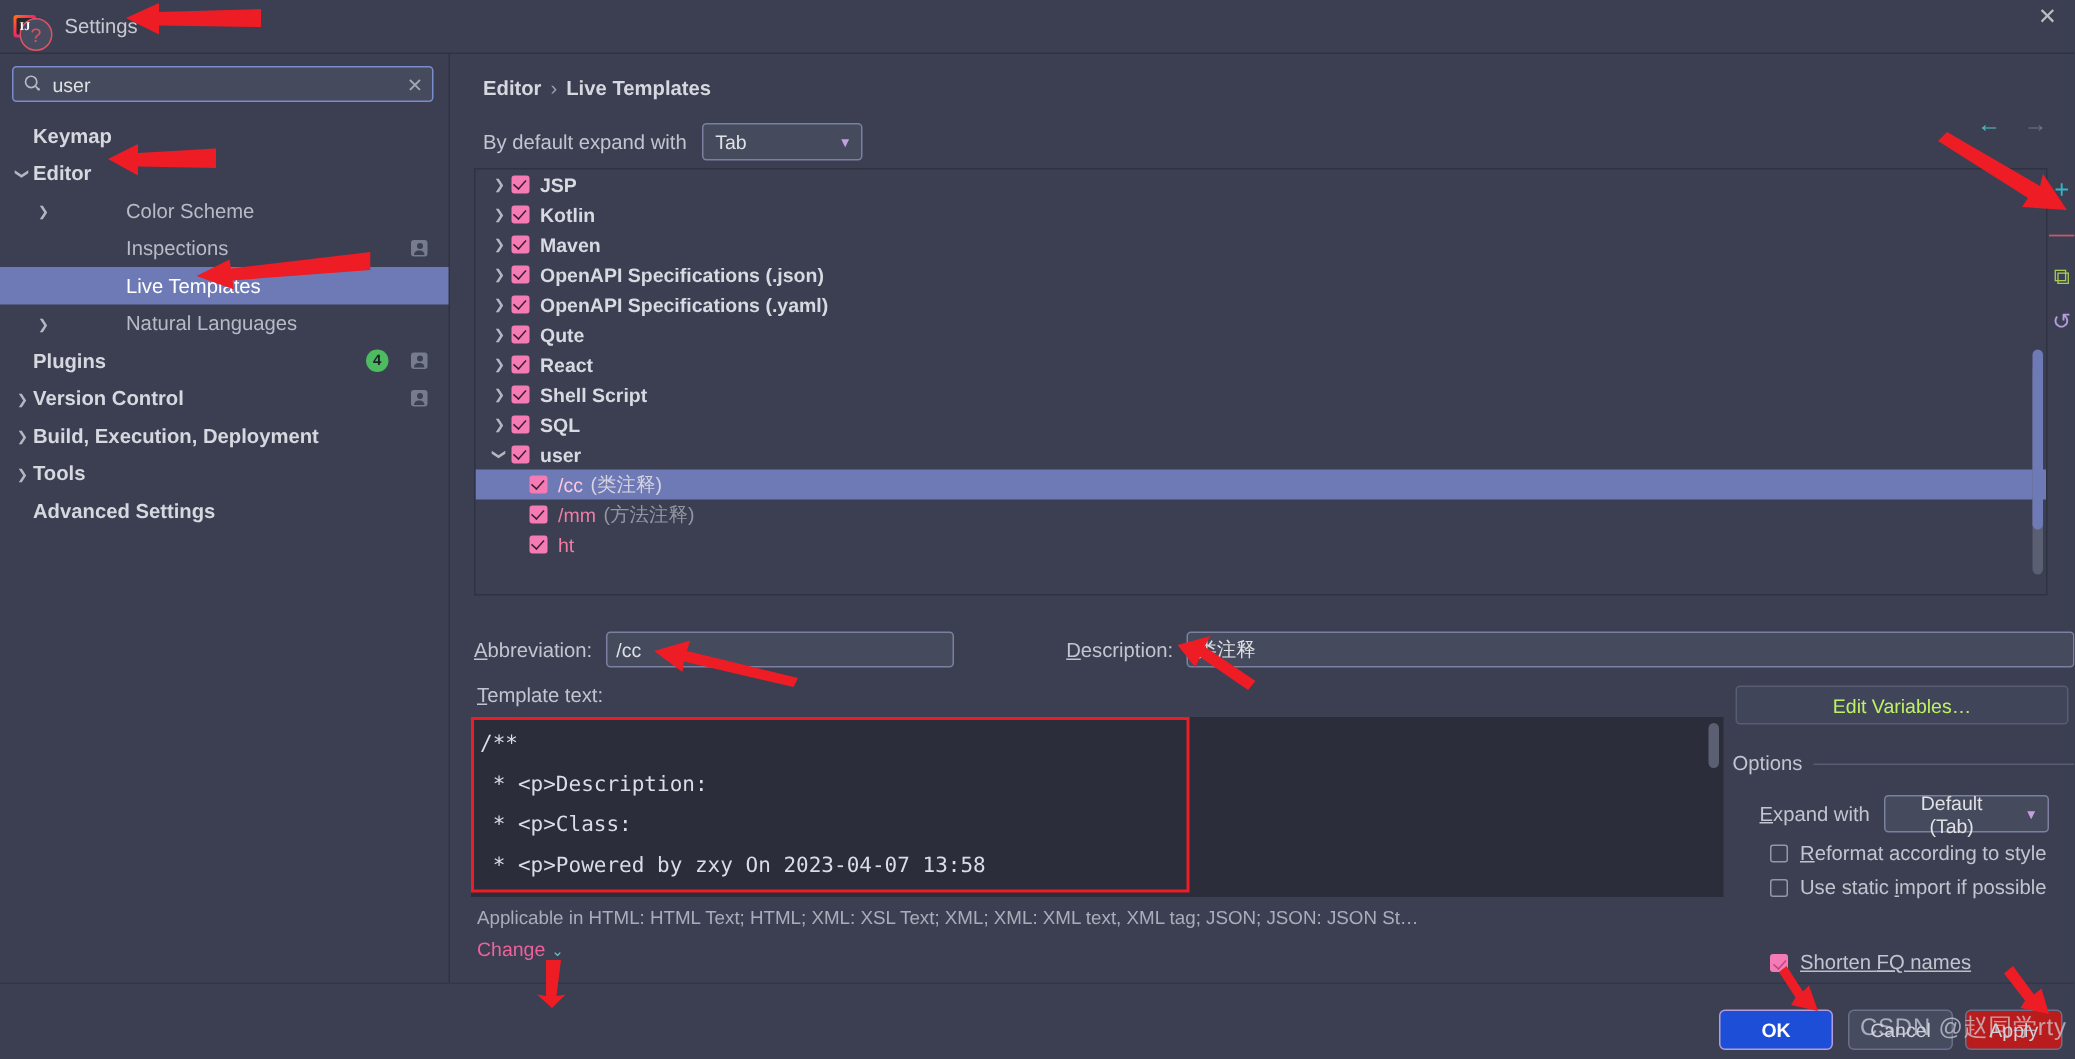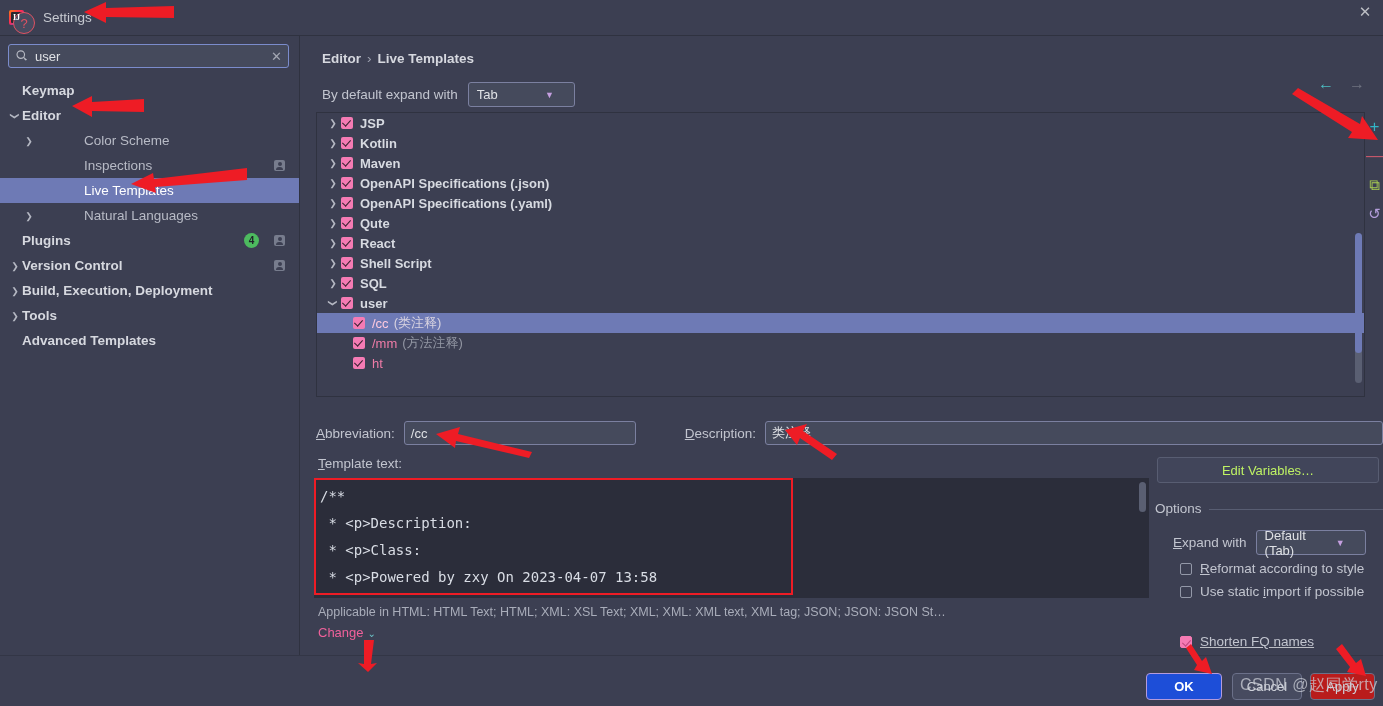--- a/index.html
+++ b/index.html
@@ -101,22 +101,22 @@
   #breadcrumb .sep { font-weight:normal; color:#9ea2b0; margin:0 6px; }
   #nav-arrows { position:absolute; right:18px; top:41px; display:flex; gap:15px; }
   .nav-ar { font-size:16px; line-height:14px; cursor:pointer; }
   #nav-back { color:#4dbfc4; }
   #nav-fwd  { color:#6f7380; }
 
   #expand-row { display:flex; align-items:center; padding:16px 0 0 22px; }
   #expand-row .lab { font-size:13.5px; color:#c2c5cf; margin-right:10px; }
   .combo {
     height:25px; background:#454a5c; border:1px solid #7b80a0; border-radius:3px;
-    display:flex; align-items:center; padding:0 20px 0 8px; cursor:pointer;
-    color:#dfe1e5; font-size:13px; position:relative;
+    display:flex; align-items:center; padding:0 6px 0 8px; cursor:pointer;
+    color:#dfe1e5; font-size:13px; position:relative;text-align:center;
   }
   .combo .caret { margin-left:auto; padding-left:12px; color:#c59fe0; font-size:9px; }
   #expand-combo { width:107px; }
 
   
   #tpl-box {
     position:absolute; left:316px; top:112px; width:1049px; height:285px;
     background:#3c3f52; border:1px solid #2f3240; overflow:hidden;
   }
   #tpl-list { position:absolute; left:0; top:-8px; right:0; }
@@ -163,21 +163,21 @@
   
   #abbr-row { position:absolute; left:316px; top:420px; width:1067px; height:26px; display:flex; align-items:center;}
   .fld-lab { font-size:13.5px; color:#c2c5cf; }
   .u { text-decoration:underline; }
   .textfield {
     background:#454a5c; border:1px solid #7b80a0; border-radius:3px;
     height:24px; display:flex; align-items:center; padding:0 6px;
     color:#dfe1e5; font-size:13px;
   }
   #abbr-input { width:232px; margin-left:9px; }
-  #desc-lab { margin-left:18px;padding-left:31px; }
+  #desc-lab { margin-left:44px;padding-left:31px; }
   #desc-input { flex:1; margin-left:9px; margin-right:0px; }
 
   #tpl-text-lab { position:absolute; left:318px; top:456px; font-size:13.5px; color:#c2c5cf;}
 
   
   #editor {
     position:absolute; left:314px; top:478px; width:835px; height:120px;
     background:#2b2d3a; overflow:hidden;
   }
   #editor-hl {
@@ -327,21 +327,21 @@
         <div class="t-row lvl0">
           <span class="arrow">❯</span>
           <span class="lbl">Build, Execution, Deployment</span>
         </div>
         <div class="t-row lvl0">
           <span class="arrow">❯</span>
           <span class="lbl">Tools</span>
         </div>
         <div class="t-row lvl0">
           <span class="arrow">&nbsp;</span>
-          <span class="lbl">Advanced Templates</span>
+          <span class="lbl">Advanced Settings</span>
         </div>
       </div>
   </div>
 
   <div id="main">
     <div id="breadcrumb">
       <span>Editor</span><span class="sep">›</span><span>Live Templates</span>
     </div>
 
     <div id="nav-arrows">

